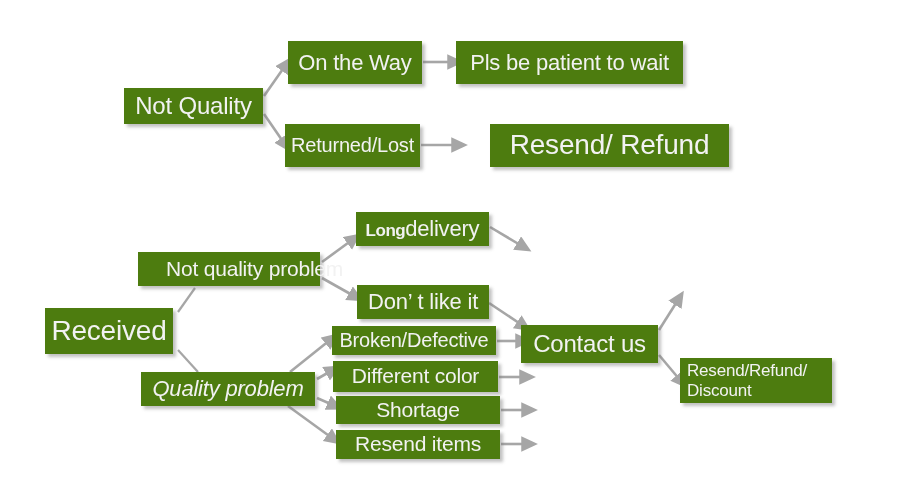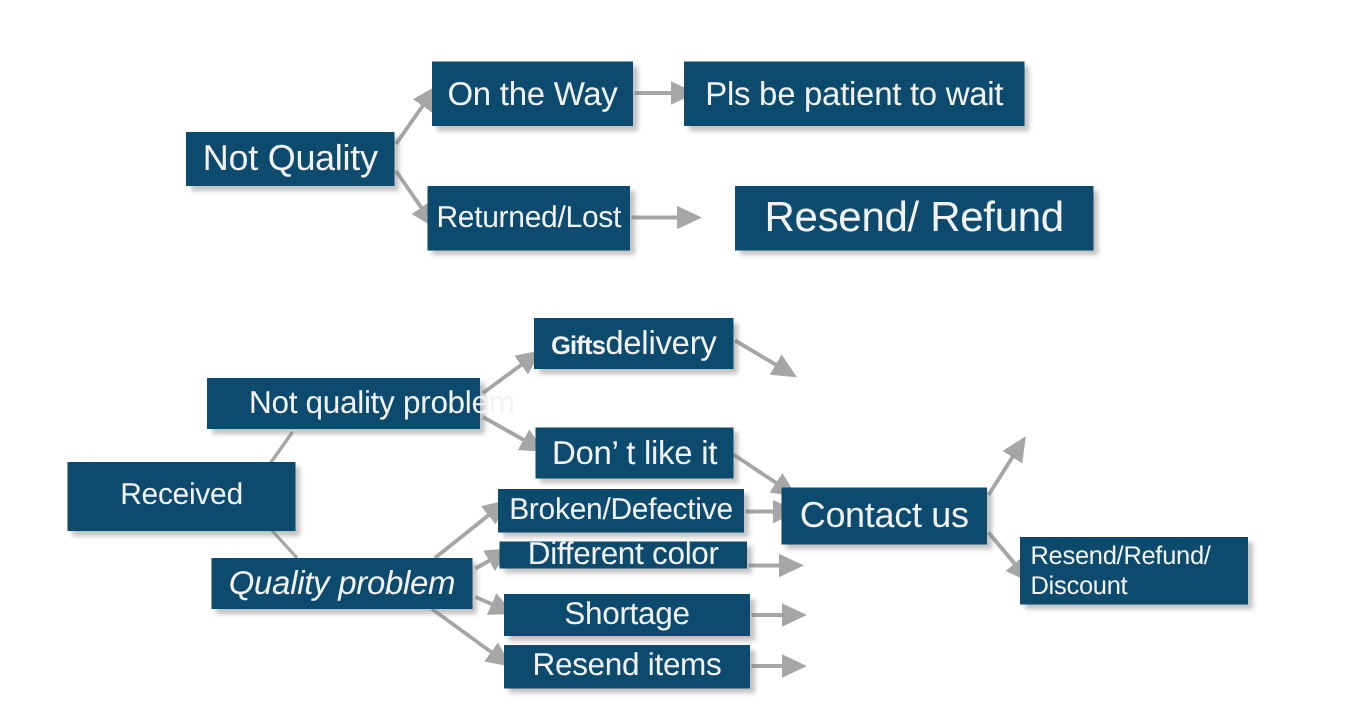--- a/index.html
+++ b/index.html
@@ -22,21 +22,21 @@
     position: absolute;
     left: 0;
     top: 0;
     width: 897px;
     height: 479px;
     pointer-events: none;
   }
   .node {
     position: absolute;
     box-sizing: border-box;
-    background: #0c4a6e;
+    background: #4d7c0f;
     color: #f2f2f2;
     display: flex;
     align-items: center;
     justify-content: center;
     text-align: center;
     line-height: 1.08;
     letter-spacing: -0.2px;
     box-shadow: 3px 3px 3px rgba(120,120,120,0.45);
     white-space: nowrap;
     z-index: 2;
@@ -121,47 +121,47 @@
   </div>
 
   <div class="node" style="left:285px; top:124px; width:135px; height:43px; font-size:20px;">
     <span class="node-label">Returned/Lost</span>
   </div>
 
   <div class="node" style="left:460px; top:124px; width:239px; height:43px; font-size:28px;margin-left:30px;">
     <span class="node-label">Resend/ Refund</span>
   </div>
 
-  <div class="node" style="left:45px; top:308px; width:152px; height:46px; font-size:20px;">
+  <div class="node" style="left:45px; top:308px; width:128px; height:46px; font-size:28px;">
     <span class="node-label">Received</span>
   </div>
 
   <div class="node" style="left:138px; top:252px; width:182px; height:34px; font-size:21px;padding-left:28px;">
     <span class="node-label">Not quality problem</span>
   </div>
 
   <div class="node mixed-label" style="left:356px; top:212px; width:133px; height:34px; font-size:22px;">
     <span class="node-label">
-      <span class="seg-a">Gifts</span><span class="seg-b">delivery</span>
+      <span class="seg-a">Long</span><span class="seg-b">delivery</span>
     </span>
   </div>
 
   <div class="node" style="left:357px; top:285px; width:132px; height:34px; font-size:22px;">
     <span class="node-label">Don’  t like it</span>
   </div>
 
   <div class="node" style="left:141px; top:372px; width:174px; height:34px; font-size:22px;font-style:italic;">
     <span class="node-label">Quality problem</span>
   </div>
 
   <div class="node" style="left:332px; top:326px; width:164px; height:29px; font-size:20px;">
     <span class="node-label">Broken/Defective</span>
   </div>
 
-  <div class="node" style="left:333px; top:361px; width:165px; height:18px; font-size:21px;">
+  <div class="node" style="left:333px; top:361px; width:165px; height:31px; font-size:21px;">
     <span class="node-label">Different color</span>
   </div>
 
   <div class="node" style="left:336px; top:396px; width:164px; height:28px; font-size:21px;">
     <span class="node-label">Shortage</span>
   </div>
 
   <div class="node" style="left:336px; top:430px; width:164px; height:29px; font-size:21px;">
     <span class="node-label">Resend items</span>
   </div>

